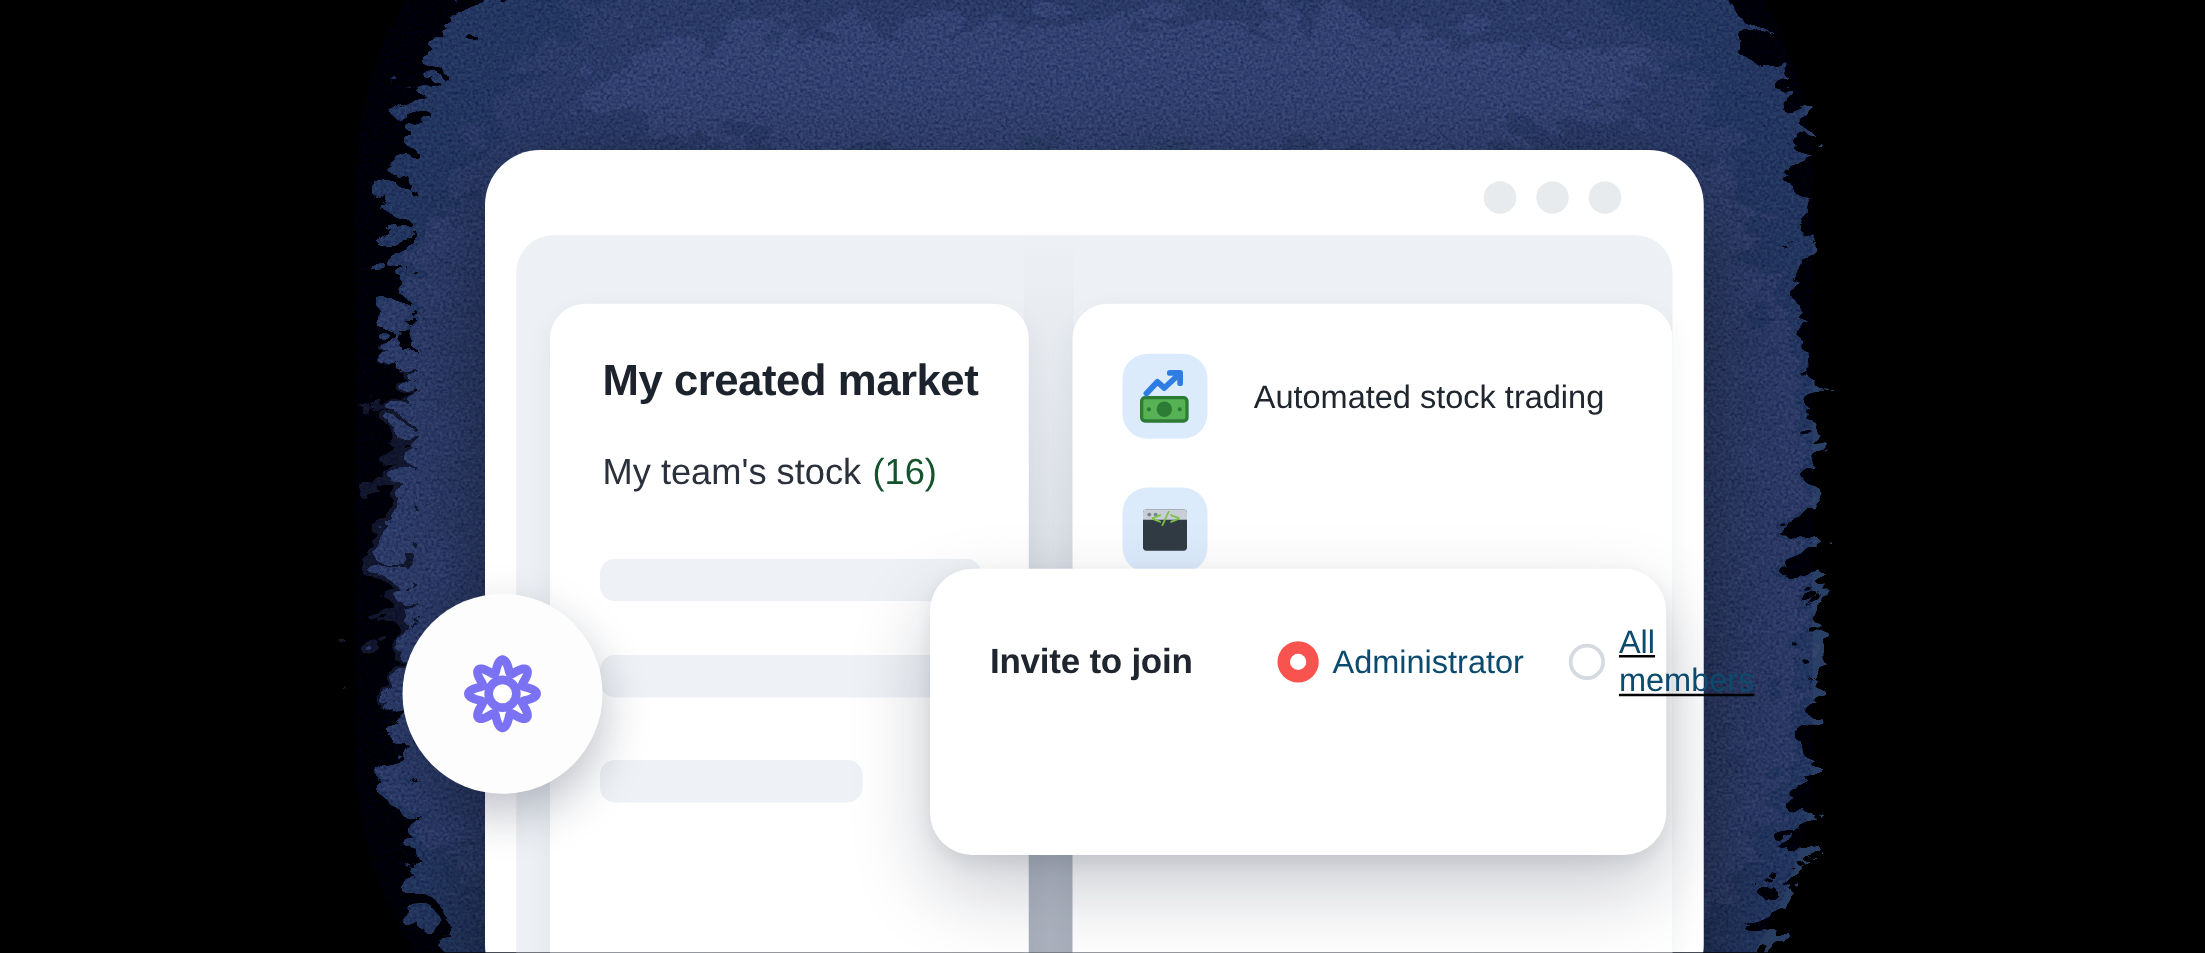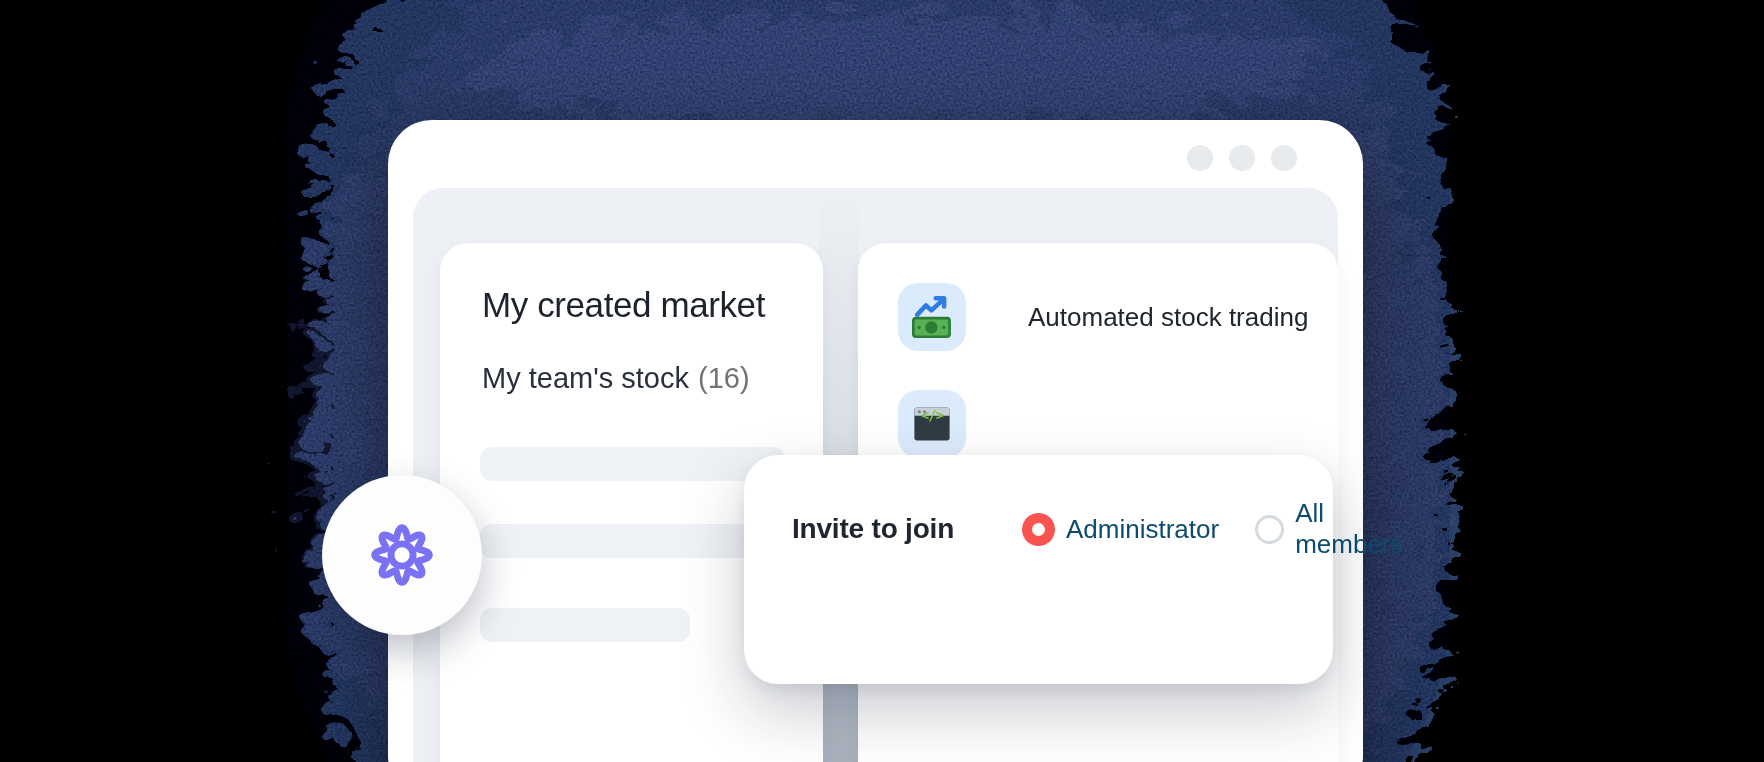--- a/index.html
+++ b/index.html
@@ -22,31 +22,31 @@
   .gap-strip{position:absolute;left:406px;top:0;width:40px;bottom:0;
              background:linear-gradient(180deg,rgba(190,197,208,0) 0%,
                         rgba(178,186,199,.35) 45%,rgba(148,156,171,.85) 100%);}
 
   .panel{position:absolute;top:55px;bottom:-40px;background:#ffffff;border-radius:28px;
          box-shadow:0 8px 22px rgba(40,52,75,.06);}
   .panel-left{left:27px;width:383px;}
   .panel-right{left:445px;width:480px;}
 
   .panel-title{position:absolute;left:42px;top:42px;margin:0;
-               font-size:35px;font-weight:400;color:#1d232c;letter-spacing:-.4px;}
+               font-size:35px;font-weight:700;color:#1d232c;letter-spacing:-.4px;}
   .panel-subtitle{position:absolute;left:42px;top:119px;font-size:29px;color:#2a313c;}
-  .panel-subtitle .count{color:#737373;margin-left:9px;}
+  .panel-subtitle .count{color:#14532d;margin-left:9px;}
 
   .skel-bar{position:absolute;left:40px;height:34px;border-radius:12px;background:#eef1f5;}
   .skel-1{top:204px;width:305px;}
   .skel-2{top:281px;width:305px;}
   .skel-3{top:365px;width:210px;}
 
   .app-row{position:absolute;left:40px;right:24px;height:68px;display:flex;align-items:center;}
-  .app-row-1{top:40px;gap:25px;}
+  .app-row-1{top:40px;}
   .app-row-2{top:147px;}
   .app-tile{position:relative;width:68px;height:68px;border-radius:20px;background:#dcebfc;
             flex:0 0 auto;display:flex;align-items:center;justify-content:center;}
   .app-label{margin-left:37px;font-size:26px;color:#20262e;}
   .code-glyph{position:absolute;left:0;right:0;top:17px;text-align:center;
               font-family:"DejaVu Sans Mono",monospace;font-weight:700;font-size:14px;
               color:#7ec144;letter-spacing:-1px;}
 
   
   .gear-badge{position:absolute;left:322px;top:475px;width:160px;height:160px;border-radius:50%;
@@ -56,21 +56,21 @@
   
   .settings-card{position:absolute;left:744px;top:455px;width:589px;height:229px;
                  background:#ffffff;border-radius:34px;z-index:4;
                  box-shadow:0 28px 64px rgba(15,25,45,.22),0 6px 14px rgba(15,25,45,.08);}
   .card-row{position:absolute;left:48px;right:30px;height:40px;display:flex;align-items:center;}
   .card-row-1{top:54px;}
   .card-row-2{top:138px;}
   .row-label{width:230px;flex:0 0 auto;font-size:28px;font-weight:700;color:#20262f;
              letter-spacing:-.2px;}
   .option{display:flex;align-items:center;gap:11px;}
-  .option + .option{margin-left:36px;}
+  .option + .option{margin-left:36px;text-decoration:underline;}
   .radio{display:inline-block;border-radius:50%;box-sizing:border-box;flex:0 0 auto;}
   .radio.on{width:33px;height:33px;background:#f95350;position:relative;}
   .radio.on::after{content:"";position:absolute;left:10px;top:10px;width:13px;height:13px;
                    border-radius:50%;background:#ffffff;}
   .radio.off{width:29px;height:29px;background:#ffffff;border:3px solid #d5d9e0;}
   .option-label{font-size:26px;color:#0c4a6e;}
 </style>
 </head>
 <body>
 

